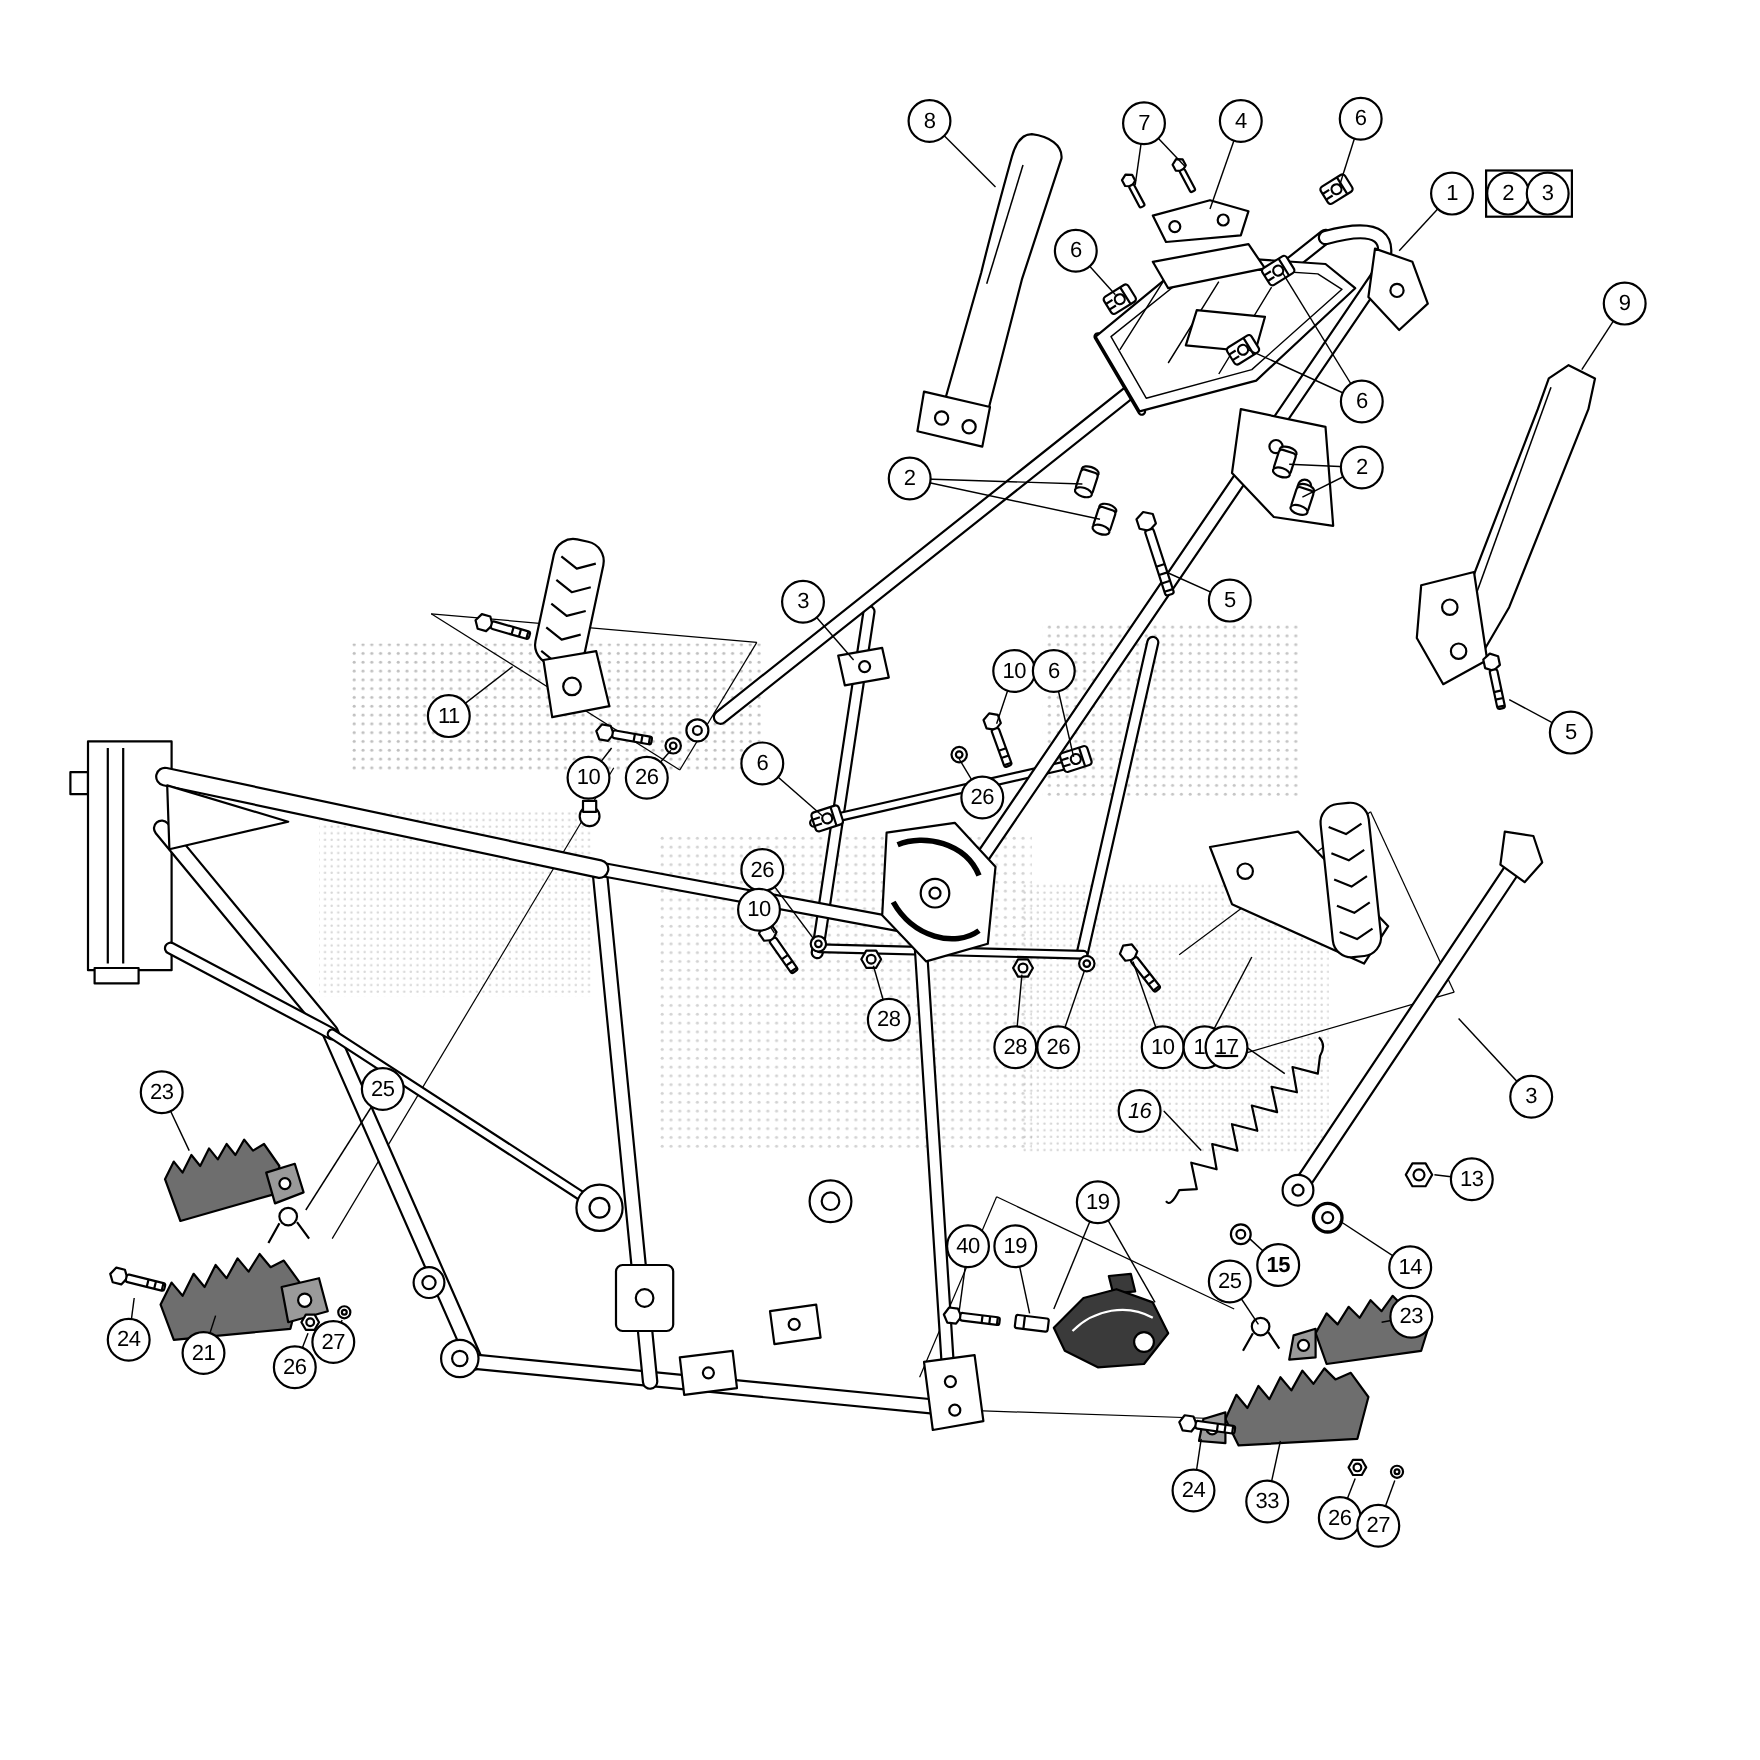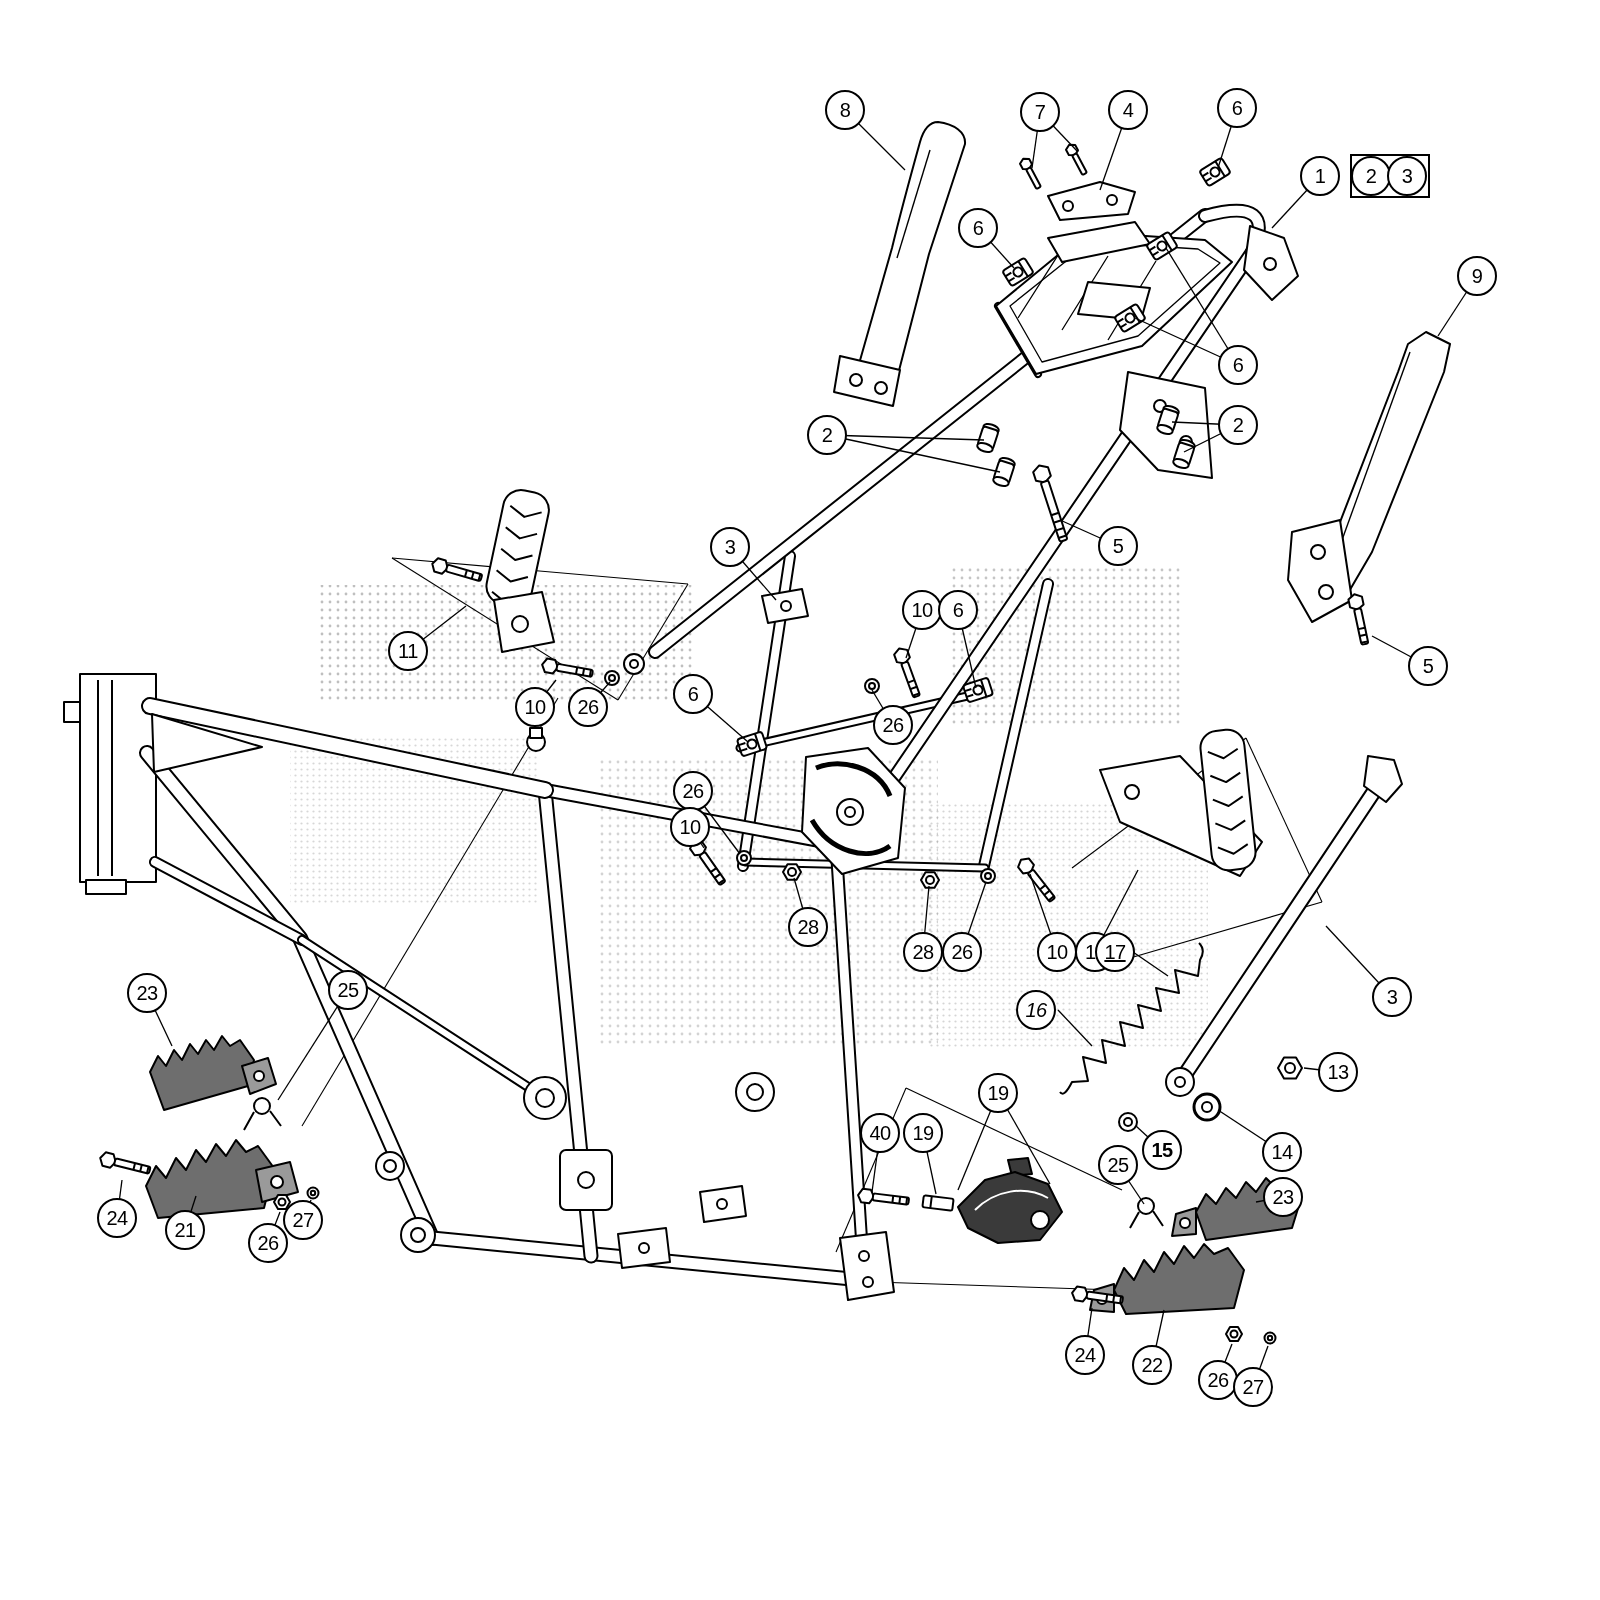--- a/index.html
+++ b/index.html
@@ -431,16 +431,16 @@
     <div class="callout" style="left: 903px; top: 1113px;">19</div>
     <div class="callout" style="left: 1142px; top: 1130px; font-weight: bold;">15</div>
     <div class="callout" style="left: 1262px; top: 1132px;">14</div>
     <div class="callout" style="left: 1098px; top: 1145px;">25</div>
     <div class="callout" style="left: 1263px; top: 1177px;">23</div>
     <div class="callout" style="left: 97px; top: 1198px;">24</div>
     <div class="callout" style="left: 165px; top: 1210px;">21</div>
     <div class="callout" style="left: 248px; top: 1223px;">26</div>
     <div class="callout" style="left: 283px; top: 1200px;">27</div>
     <div class="callout" style="left: 1065px; top: 1335px;">24</div>
-    <div class="callout" style="left: 1132px; top: 1345px;">22</div>
+    <div class="callout" style="left: 1132px; top: 1345px;">33</div>
     <div class="callout" style="left: 1198px; top: 1360px;">26</div>
     <div class="callout" style="left: 1233px; top: 1367px;">27</div>
   </div>
 
 </body></html>

